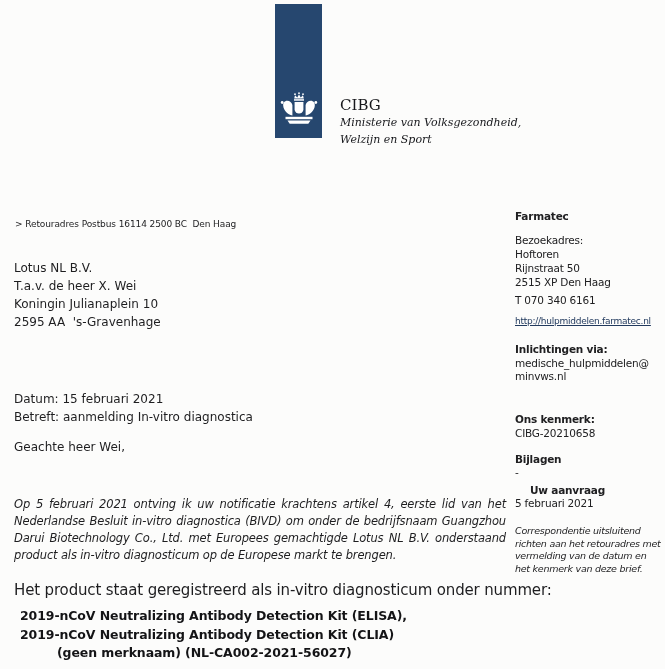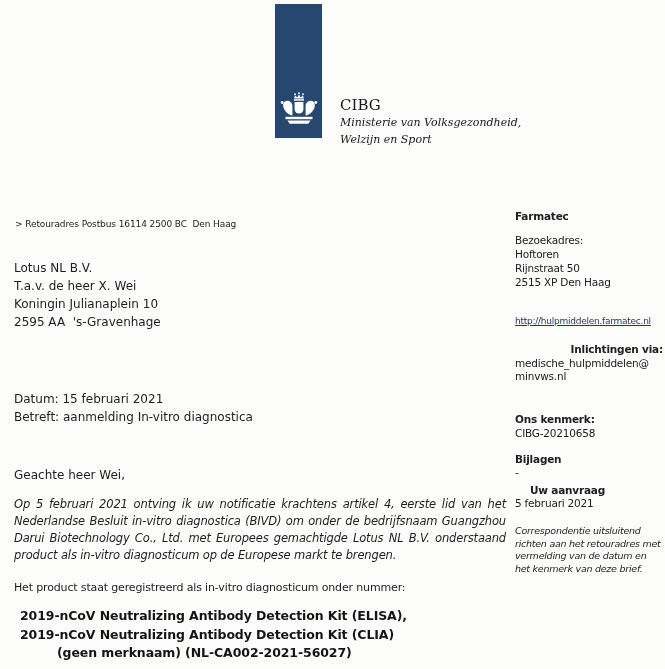--- a/index.html
+++ b/index.html
@@ -14,35 +14,35 @@
     display:flex;align-items:flex-end;justify-content:center;
     padding-bottom:6px;box-sizing:border-box;
   }
   .dept{position:absolute;left:340px;top:96px;font-family:"DejaVu Serif",serif;color:#17181c;}
   .dept-name{font-size:15px;line-height:19px;}
   .dept-sub{font-style:italic;font-size:11px;line-height:16.5px;}
   
   .return{position:absolute;left:15px;top:219px;font-size:9px;letter-spacing:-0.1px;white-space:pre;color:#232325;}
   .recipient{position:absolute;left:14px;top:259px;font-size:12px;line-height:18px;white-space:pre-wrap;}
   .meta{position:absolute;left:14px;top:390px;font-size:12px;line-height:18px;}
-  .salutation{position:absolute;left:14px;top:468px;font-size:12px;}
+  .salutation{position:absolute;left:14px;top:440px;font-size:12px;}
   .para{position:absolute;left:14px;top:496px;width:492px;font-size:11.5px;letter-spacing:-0.15px;line-height:17px;text-align:justify;font-style:italic;}
-  .reg-intro{position:absolute;left:14px;top:581px;font-size:11px;letter-spacing:-0.15px;}
+  .reg-intro{position:absolute;left:14px;top:581px;font-size:15px;letter-spacing:-0.15px;}
   .products{position:absolute;left:20px;top:607px;font-size:12.5px;font-weight:bold;letter-spacing:-0.1px;line-height:18.5px;color:#141416;}
   .products .indent{padding-left:37px;}
   
   .sb{position:absolute;left:515px;width:148px;font-size:10.5px;letter-spacing:-0.2px;line-height:13px;color:#202022;}
   .sb-bold{font-weight:bold;}
   .pre{white-space:pre-wrap;}
   .sb-farmatec{top:210px;}
   .sb-visit{top:233px;line-height:14px;}
   .sb-phone{top:294px;}
   .sb-link{top:315px;font-size:9px;letter-spacing:-0.25px;}
   .sb-link a{color:#223a5e;text-decoration:underline;}
-  .sb-inl-h{top:343px;text-align:right;}
+  .sb-inl-h{top:343px;}
   .sb-email{top:357px;line-height:12.5px;}
   .sb-ref-h{top:413px;}
   .sb-ref-v{top:427px;}
   .sb-bij-h{top:453px;}
   .sb-bij-v{top:466px;}
   .sb-aan-h{top:484px;margin-left:15px;}
   .sb-aan-v{top:497px;}
   .sb-note{top:525px;font-style:italic;font-size:9.5px;line-height:12.5px;letter-spacing:-0.25px;color:#232325;}
 </style>
 </head>
@@ -104,20 +104,21 @@
     <div class="indent">(geen merknaam) (NL-CA002-2021-56027)</div>
   </div>
 
   <div class="sb sb-bold sb-farmatec">Farmatec</div>
 
   <div class="sb sb-visit pre">Bezoekadres:
 Hoftoren
 Rijnstraat 50
 2515 XP Den Haag</div>
 
+  <div class="sb sb-phone">T 070 340 6161</div>
 
   <div class="sb sb-link">
     <a href="#">http://hulpmiddelen.farmatec.nl</a>
   </div>
 
   <div class="sb sb-bold sb-inl-h">Inlichtingen via:</div>
   <div class="sb sb-email pre">medische_hulpmiddelen@
 minvws.nl</div>
 
   <div class="sb sb-bold sb-ref-h">Ons kenmerk:</div>

